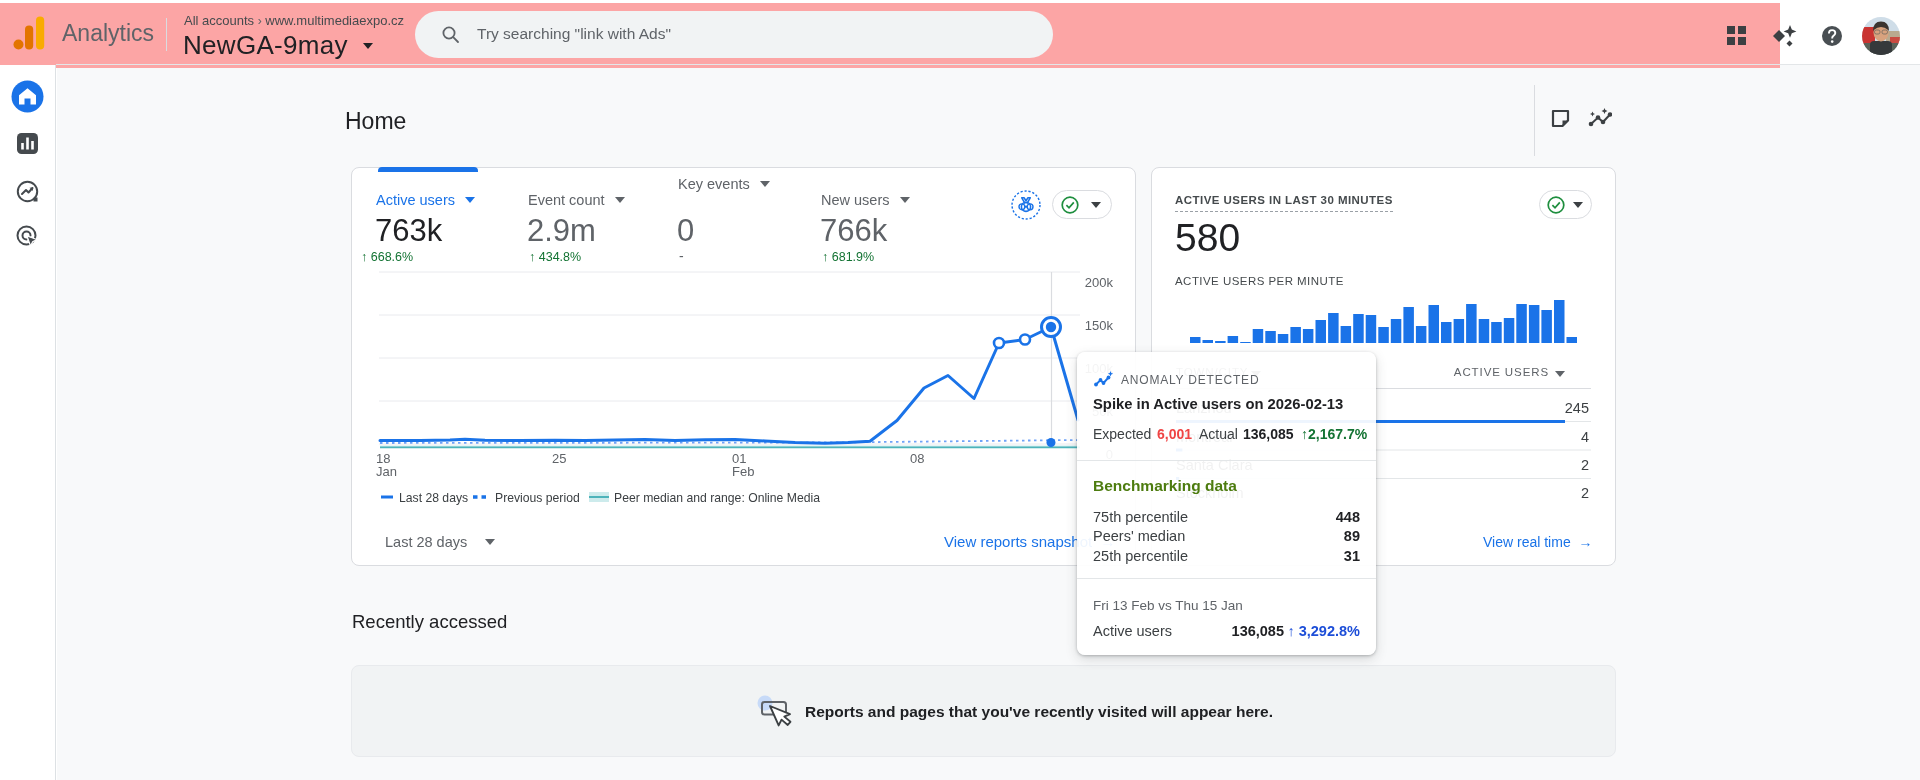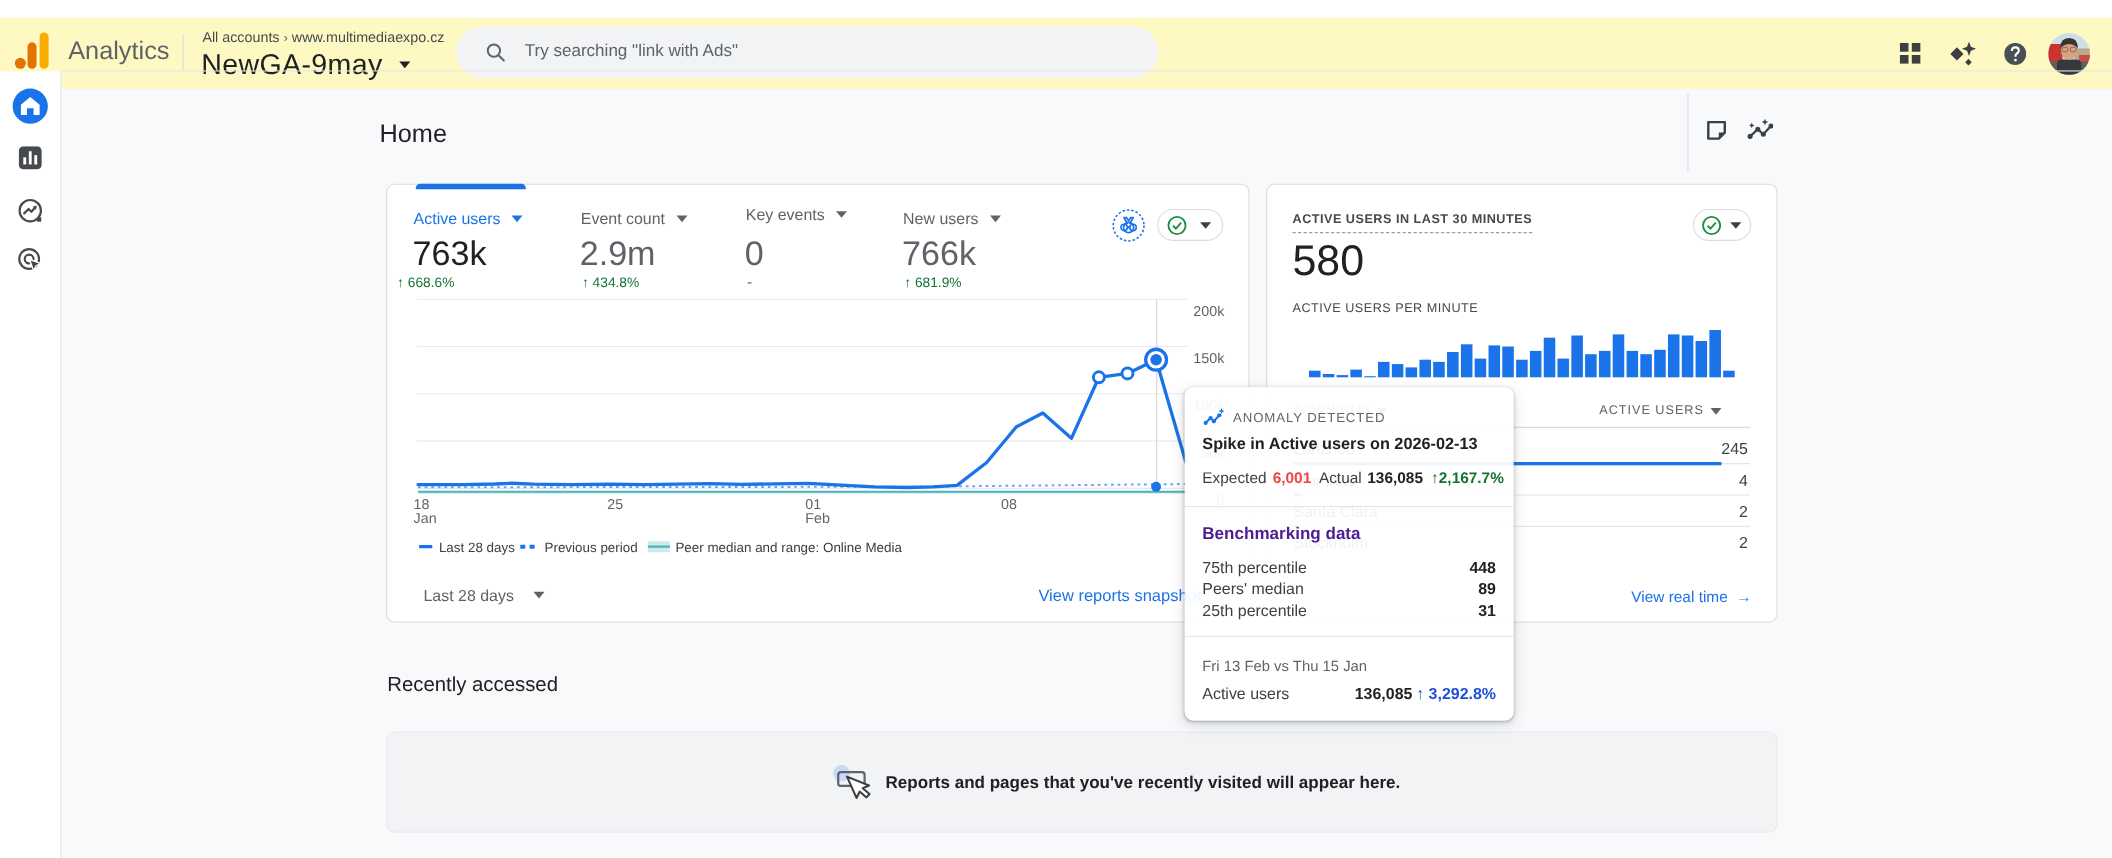--- a/index.html
+++ b/index.html
@@ -1,18 +1,18 @@
 <!DOCTYPE html>
 <html><head><meta charset="utf-8">
 <style>
 *{margin:0;padding:0;box-sizing:border-box}
 html,body{width:1920px;height:780px;overflow:hidden;background:#fff;
  font-family:"Liberation Sans",sans-serif;-webkit-font-smoothing:antialiased}
 .abs{position:absolute}
-.hdr{position:absolute;left:0;top:16px;width:1920px;height:65px;background:#fef9c3;z-index:5}
+.hdr{position:absolute;left:0;top:3px;width:1780px;height:65px;background:#fca5a5;z-index:5}
 .hdr-border{position:absolute;left:56px;top:64px;width:1864px;height:1px;background:#e3e6e8;z-index:6}
 .sidebar{position:absolute;left:0;top:65px;width:56px;height:715px;background:#fff;border-right:1px solid #dde1e4;z-index:5}
 .content{position:absolute;left:57px;top:65px;width:1863px;height:715px;background:#f8f9fa}
 .card{position:absolute;background:#fff;border:1px solid #dadce0;border-radius:8px}
 .caret{display:inline-block;width:0;height:0;border-left:5px solid transparent;border-right:5px solid transparent;border-top:6px solid #5f6368;vertical-align:middle}
 </style></head>
 <body>
 
 <div class="hdr">
   <svg class="abs" style="left:13px;top:13px" width="32" height="35" viewBox="0 0 32 35">
@@ -122,21 +122,21 @@
 <div class="abs" style="left:376px;top:192px;font-size:14.5px;font-weight:500;color:#1a73e8">Active users
  <span class="caret" style="border-top-color:#1a73e8;margin-left:6px;margin-top:-2px"></span></div>
 <div class="abs" style="left:375px;top:213px;font-size:31px;color:#202124">763k</div>
 <div class="abs" style="left:361px;top:250px;font-size:12.5px;font-weight:500;color:#137333"><b>↑</b> 668.6%</div>
 
 <div class="abs" style="left:528px;top:192px;font-size:14.5px;font-weight:500;color:#5f6368">Event count
  <span class="caret" style="margin-left:6px;margin-top:-2px"></span></div>
 <div class="abs" style="left:527px;top:213px;font-size:31px;color:#5f6368">2.9m</div>
 <div class="abs" style="left:529px;top:250px;font-size:12.5px;font-weight:500;color:#137333"><b>↑</b> 434.8%</div>
 
-<div class="abs" style="left:678px;top:188px;font-size:14.5px;font-weight:500;color:#5f6368">Key events
+<div class="abs" style="left:678px;top:176px;font-size:14.5px;font-weight:500;color:#5f6368">Key events
  <span class="caret" style="margin-left:6px;margin-top:-2px"></span></div>
 <div class="abs" style="left:677px;top:213px;font-size:31px;color:#5f6368">0</div>
 <div class="abs" style="left:679px;top:248px;font-size:14px;color:#5f6368">-</div>
 
 <div class="abs" style="left:821px;top:192px;font-size:14.5px;font-weight:500;color:#5f6368">New users
  <span class="caret" style="margin-left:6px;margin-top:-2px"></span></div>
 <div class="abs" style="left:820px;top:213px;font-size:31px;color:#5f6368">766k</div>
 <div class="abs" style="left:822px;top:250px;font-size:12.5px;font-weight:500;color:#137333"><b>↑</b> 681.9%</div>
 
 <svg class="abs" style="left:1011px;top:190px" width="30" height="30" viewBox="0 0 30 30">
@@ -284,21 +284,21 @@
   <div class="abs" style="left:44px;top:21px;font-size:12px;font-weight:500;letter-spacing:0.8px;color:#5f6368">ANOMALY DETECTED</div>
   <div class="abs" style="left:16px;top:44px;font-size:14.8px;font-weight:700;color:#202124">Spike in Active users on 2026-02-13</div>
   <div class="abs" style="left:16px;top:74px;width:280px;height:20px;font-size:14px;color:#3c4043;white-space:nowrap">
     <span class="abs" style="left:0;top:0">Expected</span>
     <b class="abs" style="left:64px;top:0;color:#ef4444">6,001</b>
     <span class="abs" style="left:106px;top:0">Actual</span>
     <b class="abs" style="left:150px;top:0;color:#202124">136,085</b>
     <b class="abs" style="left:208px;top:0;color:#137333">↑2,167.7%</b>
   </div>
   <div class="abs" style="left:0;top:107.5px;width:299px;height:1px;background:#e3e6e8"></div>
-  <div class="abs" style="left:16px;top:125px;font-size:15.5px;font-weight:700;color:#4c1d95">Benchmarking data</div>
+  <div class="abs" style="left:16px;top:125px;font-size:15.5px;font-weight:700;color:#4d7c0f">Benchmarking data</div>
   <div class="abs" style="left:16px;top:156.5px;font-size:14.5px;color:#3c4043">75th percentile</div>
   <div class="abs" style="right:16px;top:156.5px;font-size:14.5px;font-weight:700;color:#202124">448</div>
   <div class="abs" style="left:16px;top:176px;font-size:14.5px;color:#3c4043">Peers' median</div>
   <div class="abs" style="right:16px;top:176px;font-size:14.5px;font-weight:700;color:#202124">89</div>
   <div class="abs" style="left:16px;top:195.5px;font-size:14.5px;color:#3c4043">25th percentile</div>
   <div class="abs" style="right:16px;top:195.5px;font-size:14.5px;font-weight:700;color:#202124">31</div>
   <div class="abs" style="left:0;top:226px;width:299px;height:1px;background:#e3e6e8"></div>
   <div class="abs" style="left:16px;top:245.5px;font-size:13.5px;color:#5f6368">Fri 13 Feb vs Thu 15 Jan</div>
   <div class="abs" style="left:16px;top:271px;font-size:14.5px;color:#3c4043">Active users</div>
   <div class="abs" style="right:92px;top:271px;font-size:14.5px;font-weight:700;color:#202124">136,085</div>

